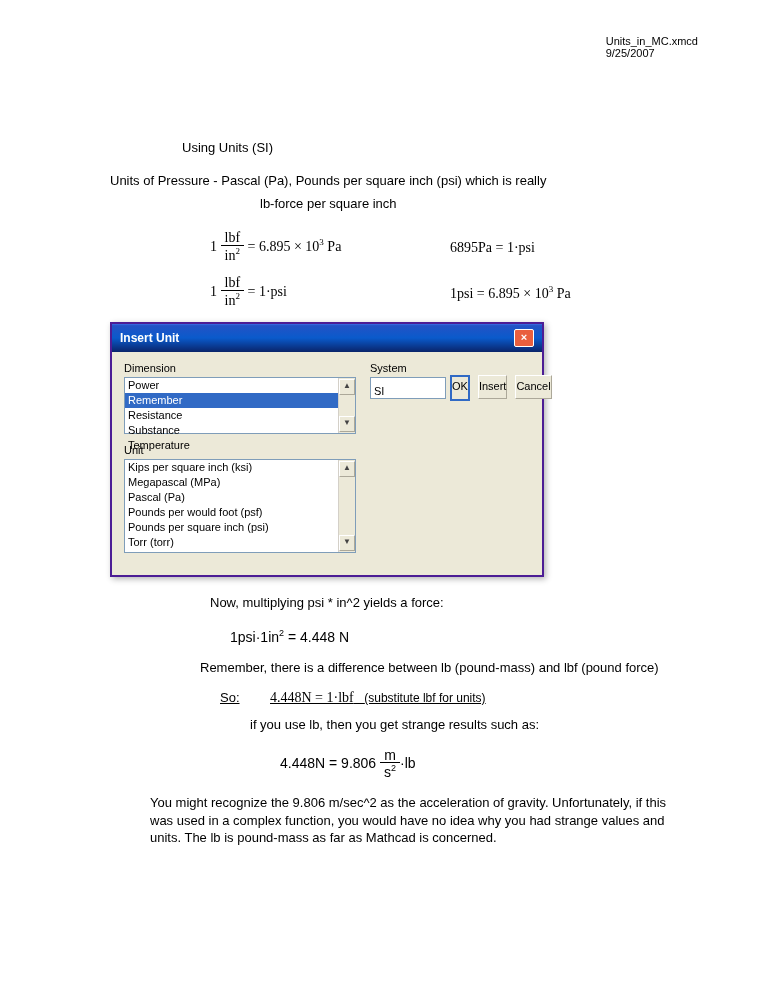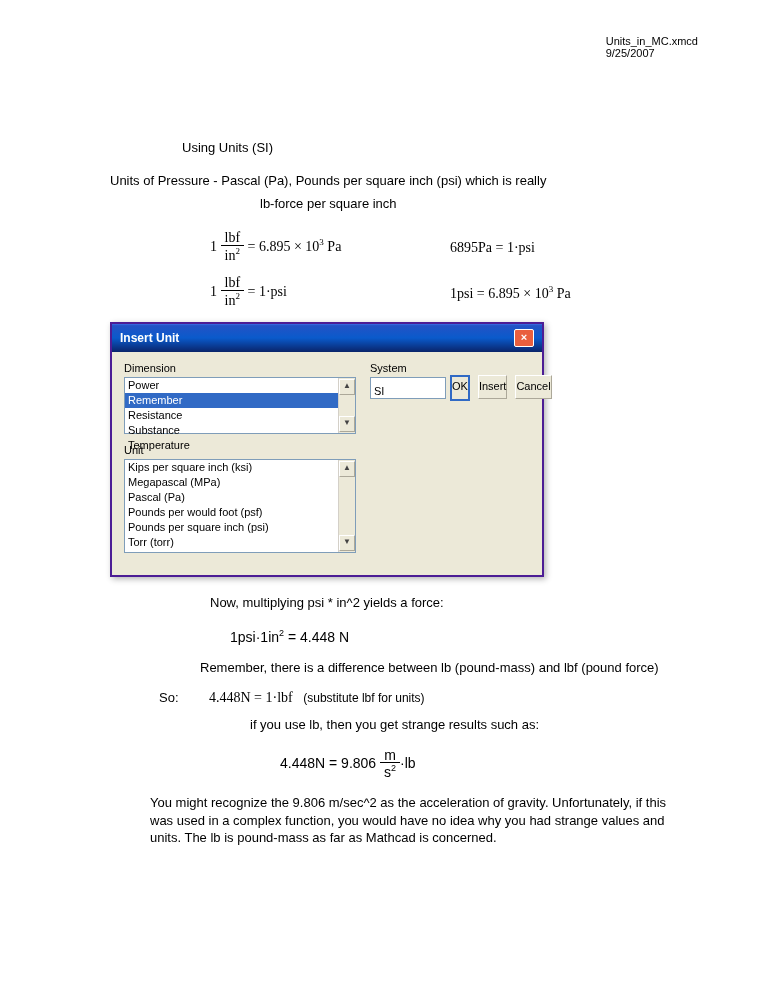--- a/index.html
+++ b/index.html
@@ -99,21 +99,21 @@
     font-size: 11px;
     font-family: Tahoma, sans-serif;
     text-align:center;
     line-height:20px;
   }
   .btn.default { border:2px solid #316ac5; line-height:18px; }
   .syscol { width: 70px; }
   .after { margin-left: 100px; margin-top: 4px; margin-bottom: 18px; }
   .eq-standalone { font-family:Liberation Sans, sans-serif; font-size:14px; margin-left:120px; margin-bottom:14px;}
   .para { margin-left: 90px; margin-bottom:14px; line-height:1.35;}
-  .sorow { display:flex; margin-left:49px; margin-bottom:10px; }
+  .sorow { display:flex; margin-left:110px; margin-bottom:10px;text-decoration:underline; }
   .solabel { width:50px; }
   .finalpara { margin-left:40px; line-height:1.35; margin-top:10px;}
 </style>
 </head>
 <body>
 
 <div class="header">
   <div>Units_in_MC.xmcd</div>
   <div>9/25/2007</div>
 </div>

